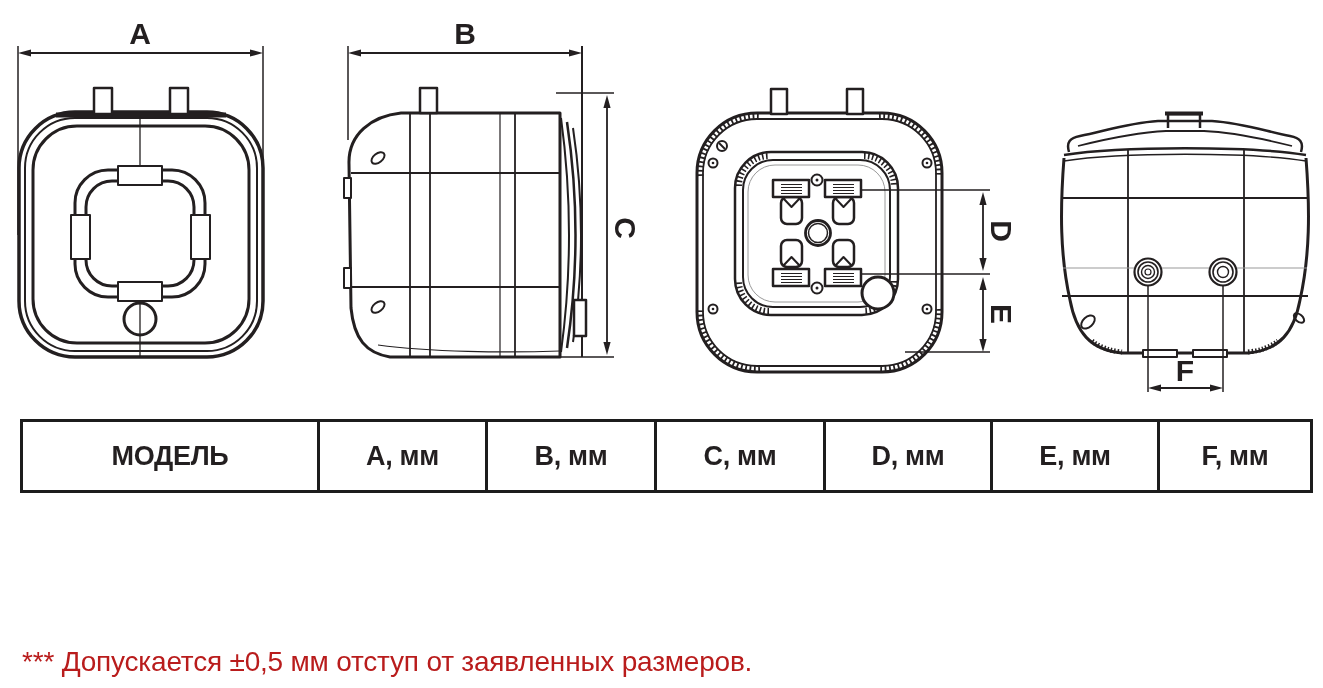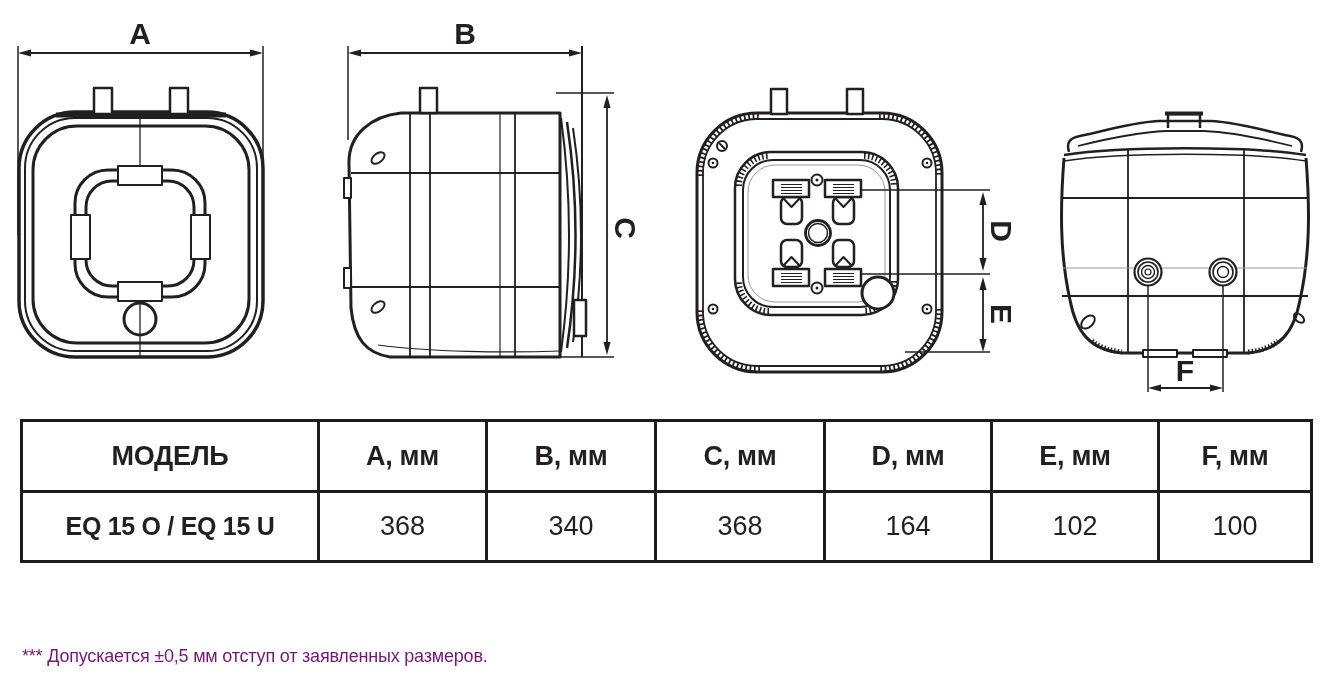--- a/index.html
+++ b/index.html
@@ -20,22 +20,22 @@
   #spec-table th,#spec-table td{
     border:3px solid #1c1c1c;text-align:center;vertical-align:middle;padding:0;
     overflow:hidden;white-space:nowrap;
   }
   #spec-table thead tr{height:71px;}
   #spec-table tbody tr{height:70px;}
   #spec-table th{font-size:27px;font-weight:700;letter-spacing:-0.3px;}
   #spec-table td.model{font-size:25px;font-weight:700;letter-spacing:-0.3px;}
   #spec-table td.val{font-size:27px;font-weight:500;}
   #footnote{
-    position:absolute;left:22px;top:646px;font-size:18px;font-weight:400;
-    letter-spacing:-0.2px;color:#701a75;
+    position:absolute;left:22px;top:646px;font-size:28px;font-weight:400;
+    letter-spacing:-0.2px;color:#b91c1c;
   }
   .ln{stroke:#231f20;fill:none;stroke-linejoin:round;}
   .fw{fill:#ffffff;stroke:#231f20;stroke-linejoin:round;}
   .arr{fill:#231f20;stroke:none;}
   .hatch{stroke:#231f20;fill:none;}
 </style>
 </head>
 <body>
 
 <svg id="drawing" width="1323" height="415" viewBox="0 0 1323 415">
@@ -260,25 +260,16 @@
       <th>МОДЕЛЬ</th>
       <th>A, мм</th>
       <th>B, мм</th>
       <th>C, мм</th>
       <th>D, мм</th>
       <th>E, мм</th>
       <th>F, мм</th>
     </tr>
   </thead>
   <tbody>
-    <tr>
-      <td class="model">EQ 15 O / EQ 15 U</td>
-      <td class="val">368</td>
-      <td class="val">340</td>
-      <td class="val">368</td>
-      <td class="val">164</td>
-      <td class="val">102</td>
-      <td class="val">100</td>
-    </tr>
   </tbody>
 </table>
 
 <div id="footnote">*** Допускается ±0,5 мм отступ от заявленных размеров.</div>
 
 </body></html>

